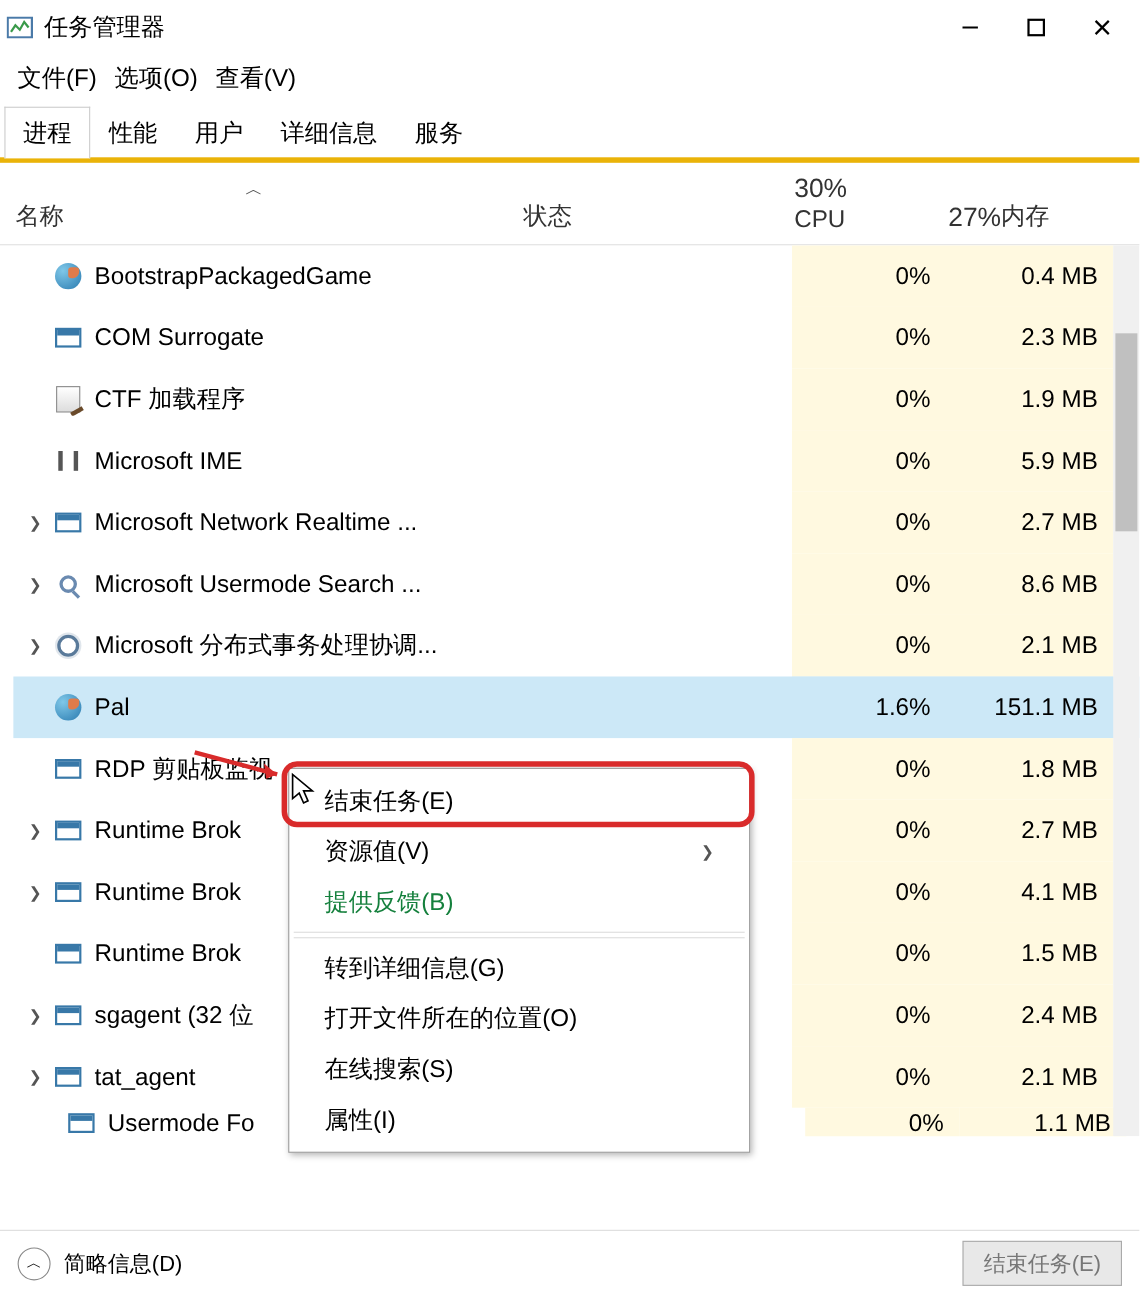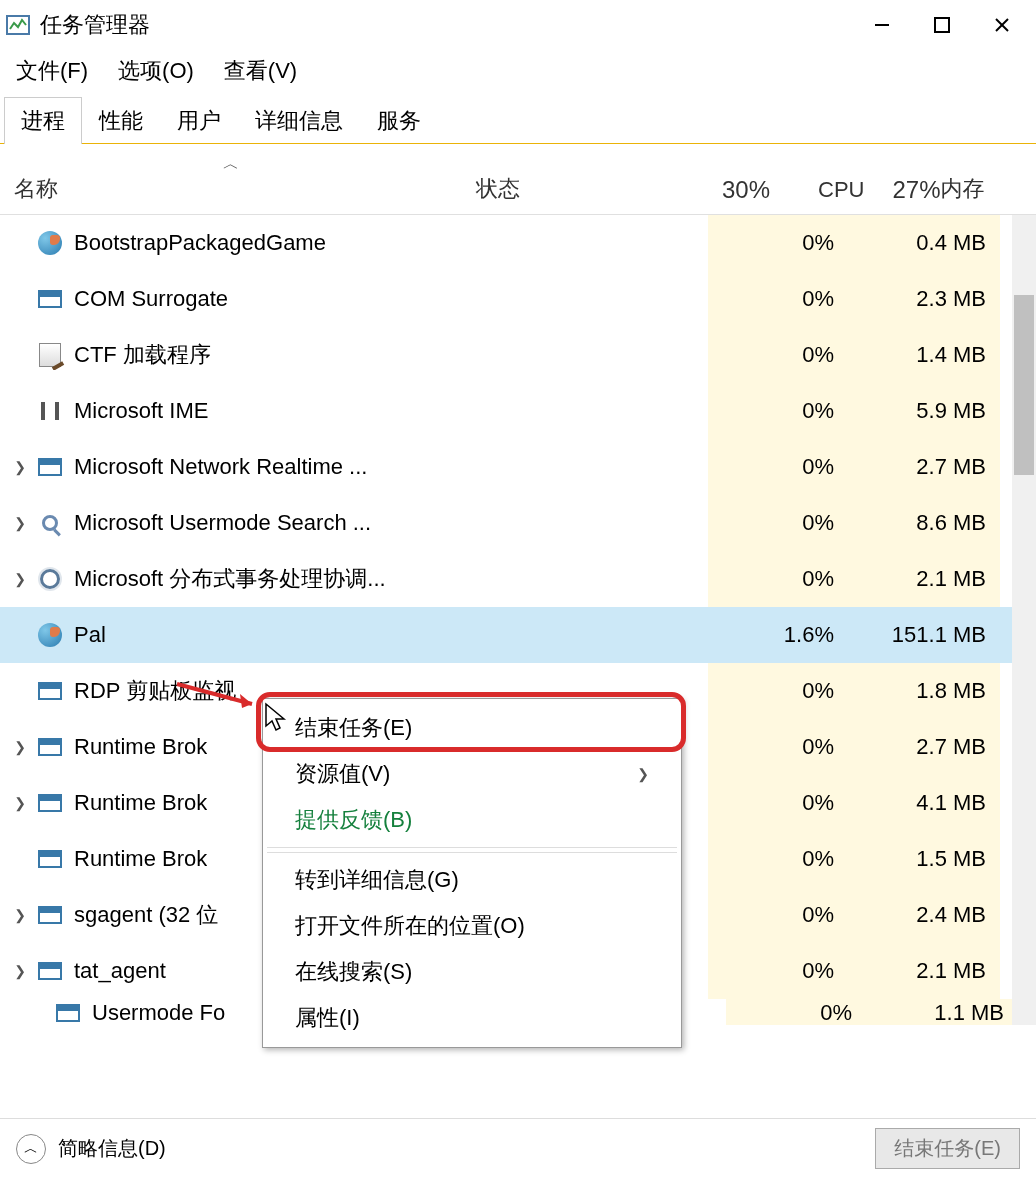--- a/index.html
+++ b/index.html
@@ -4,37 +4,37 @@
 <style>
 * { box-sizing: border-box; margin: 0; padding: 0; }
 body { font-family: "Microsoft YaHei", "Segoe UI", sans-serif; font-size: 20px; color: #000; background: #fff; width: 1036px; height: 1178px; overflow: hidden; position: relative; }
 
 .titlebar { display: flex; align-items: center; height: 50px; padding: 4px 4px; }
 .titlebar .app-icon { width: 28px; height: 28px; margin-right: 8px; display: inline-flex; align-items: center; justify-content: center; }
 .titlebar .title { font-size: 22px; }
 .titlebar .spacer { flex: 1; }
 .win-btn { width: 60px; height: 40px; display: flex; align-items: center; justify-content: center; cursor: pointer; }
 
-.menubar { display: flex; gap: 30px; padding: 6px 16px 10px; font-size: 22px; }
+.menubar { display: flex; gap: 16px; padding: 6px 16px 10px; font-size: 22px; }
 .menubar span { cursor: pointer; }
 
-.tabs { display: flex; border-bottom: 1px solid #eab308; padding-left: 4px; }
+.tabs { display: flex; border-bottom: 5px solid #eab308; padding-left: 4px; }
 .tab { padding: 8px 16px; font-size: 22px; cursor: pointer; border: 1px solid transparent; border-bottom: none; position: relative; top: 1px; }
 .tab.active { border-color: #ccc; background: #fff; }
 
 .header-row { display: flex; border-bottom: 1px solid #e0e0e0; align-items: flex-end; }
 .hcol { padding: 10px 14px; font-size: 22px; color: #333; }
 .hcol.name { flex: 0 0 462px; display: flex; flex-direction: column; }
 .hcol.status { flex: 0 0 246px; }
-.hcol.cpu { flex: 0 0 140px; text-align: right; display: flex; flex-direction: row; align-items: center; gap: 48px; }
+.hcol.cpu { flex: 0 0 140px; text-align: right; display: flex; flex-direction: column; align-items: flex-start; }
 .hcol.mem { flex: 0 0 152px; text-align: right; display: flex; flex-direction: row; align-items: flex-end; }
 .sort-arrow { text-align: center; font-size: 16px; color: #555; height: 20px; }
 .hbig { font-size: 24px; }
 
-.rows { height: 810px; overflow: hidden; position: relative; }
+.rows { height: 810px; overflow: hidden; position: relative; margin-left: 12px; }
 .row { display: flex; align-items: center; height: 56px; font-size: 22px; }
 .row .expand { width: 32px; text-align: center; color: #555; font-size: 14px; }
 .row .icon { width: 28px; height: 28px; margin-right: 10px; display: inline-flex; align-items: center; justify-content: center; }
 .row .name { flex: 0 0 462px; display: flex; align-items: center; padding-left: 4px; overflow: hidden; white-space: nowrap; }
 .row .status { flex: 0 0 246px; }
 .row .cpu { flex: 0 0 140px; text-align: right; padding-right: 14px; background: #fff9e0; height: 100%; display: flex; align-items: center; justify-content: flex-end; }
 .row .mem { flex: 0 0 152px; text-align: right; padding-right: 14px; background: #fff9e0; height: 100%; display: flex; align-items: center; justify-content: flex-end; }
 .row.selected { background: #cce8f7; }
 .row.selected .cpu, .row.selected .mem { background: #cce8f7; }
 .row.cut .name { overflow: hidden; }
@@ -160,21 +160,21 @@
     <div class="row">
       <div class="name">
         <span class="expand"></span>
         <span class="icon">
           <span class="ic-notepad"></span>
         </span>
         <span class="name-text">CTF 加载程序</span>
       </div>
       <div class="status"></div>
       <div class="cpu">0%</div>
-      <div class="mem">1.4 MB</div>
+      <div class="mem">1.9 MB</div>
     </div>
     <div class="row">
       <div class="name">
         <span class="expand"></span>
         <span class="icon">
           <span class="ic-ime"></span>
         </span>
         <span class="name-text">Microsoft IME</span>
       </div>
       <div class="status"></div>

